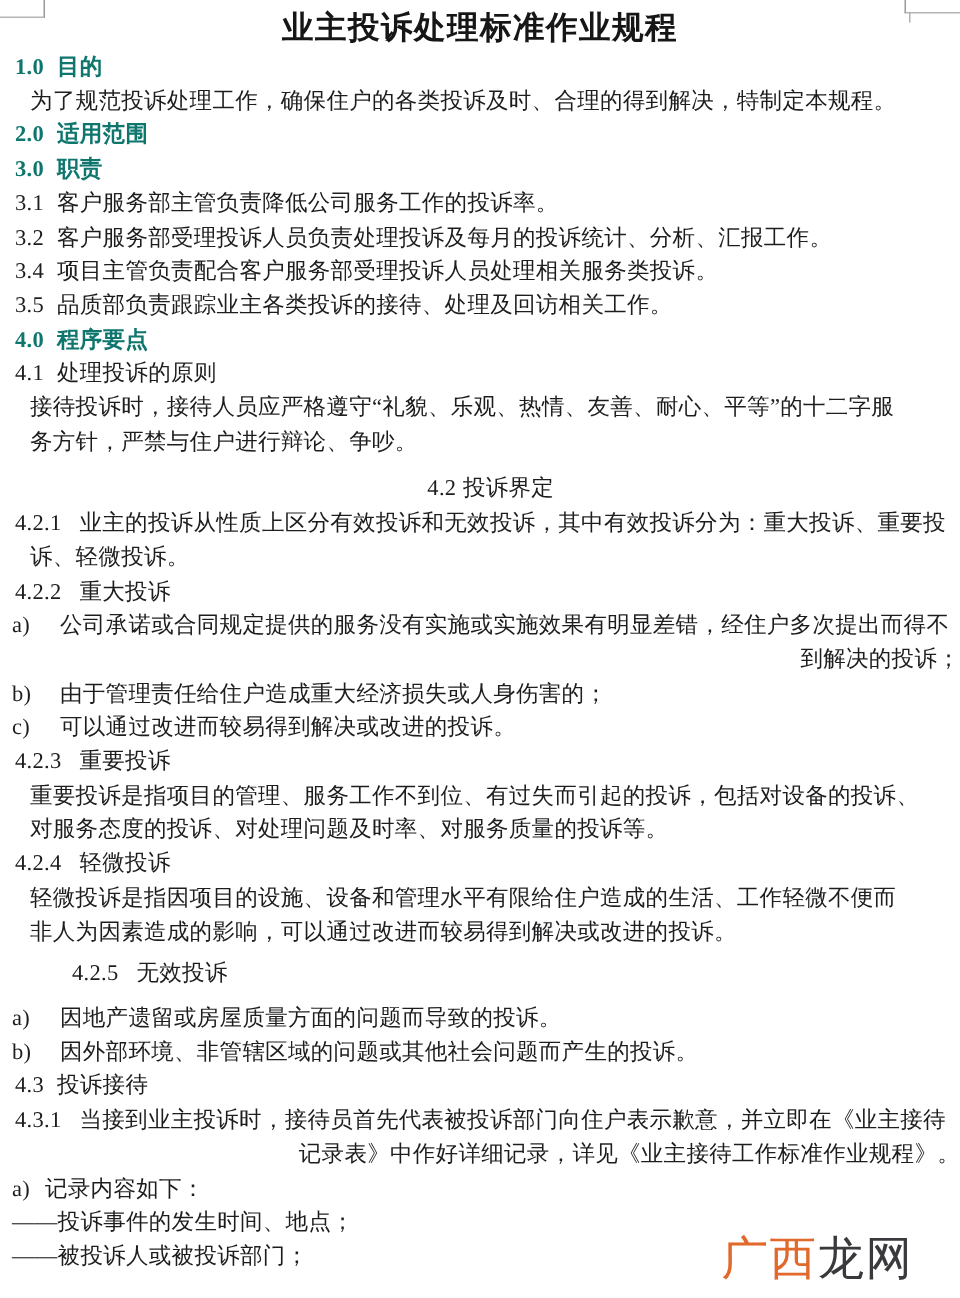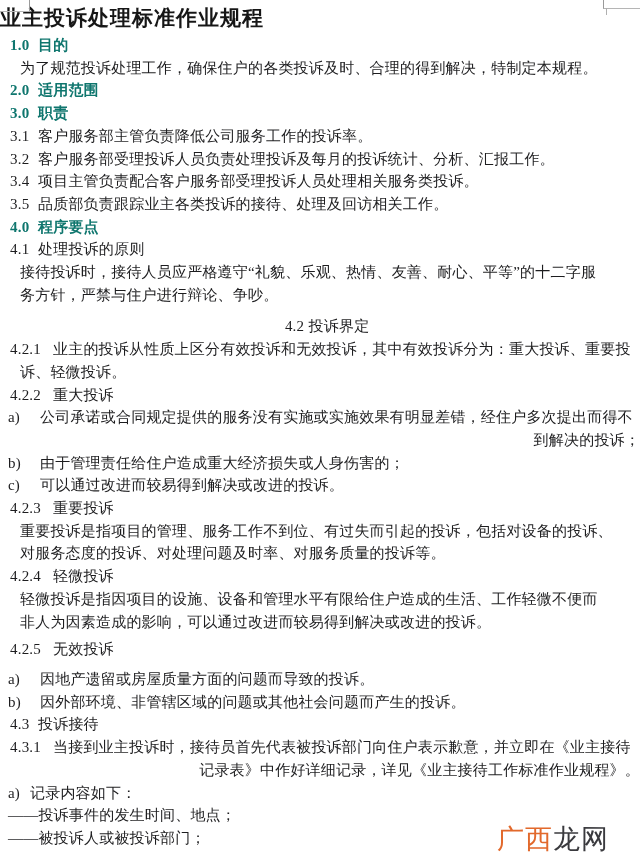--- a/index.html
+++ b/index.html
@@ -5,42 +5,42 @@
   html,body{margin:0;padding:0;}
   body{
     width:640px;height:865px;background:#ffffff;overflow:hidden;position:relative;
     font-family:"Liberation Serif","DejaVu Serif",serif;color:#1d1d1f;
   }
   .crop{position:absolute;pointer-events:none;}
   .crop-left{left:0;top:0;width:29px;height:11px;border-right:1px solid #9a9a9a;border-bottom:1px solid #b5b5b5;}
   .crop-right{right:0;top:0;width:36px;height:8px;border-left:1px solid #9a9a9a;border-bottom:1px solid #b5b5b5;}
   .crop-right2{right:33px;top:8px;width:1px;height:7px;background:#b0b0b0;}
   .doc-title{
-    padding-top:5px;height:29px;line-height:27px;
+    padding-top:5px;height:29px;line-height:27px;text-align:center;
     font-size:21px;font-weight:bold;letter-spacing:1px;color:#161616;
   }
   #doc-lines{font-size:15px;letter-spacing:0.2px;}
   .line{line-height:22.7px;white-space:nowrap;}
   .num{display:inline-block;vertical-align:top;}
   .h1{font-weight:bold;color:#0f766e;}
   .h1 .num{margin-left:10px;width:28px;}
   .numline .num{margin-left:10px;width:28px;}
   .sub .num{margin-left:10px;width:43px;}
   .item .num{margin-left:8px;width:32px;}
   .itema .num{margin-left:8px;width:22px;}
   .body{padding-left:20px;}
   .cont{text-align:right;}
   .dash{padding-left:8px;}
   .gap9{margin-top:9px;text-align:center;}
-  .gap5{margin-top:5px;}
+  .gap5{margin-top:5px;padding-left:38px;}
   .gap7{margin-top:7px;}
   .watermark{
     position:absolute;right:31px;bottom:11px;
     font-family:"Liberation Sans","DejaVu Sans",sans-serif;
-    font-size:27px;letter-spacing:1px;line-height:30px;white-space:nowrap;margin-top:16px;
+    font-size:31px;letter-spacing:1px;line-height:30px;white-space:nowrap;margin-top:16px;
   }
   .wm-orange{color:#e2692c;}
   .wm-dark{color:#3a3a3e;}
 </style>
 </head>
 <body>
 
 <div class="crop crop-left"></div>
 <div class="crop crop-right"></div>
 <div class="crop crop-right2"></div>

